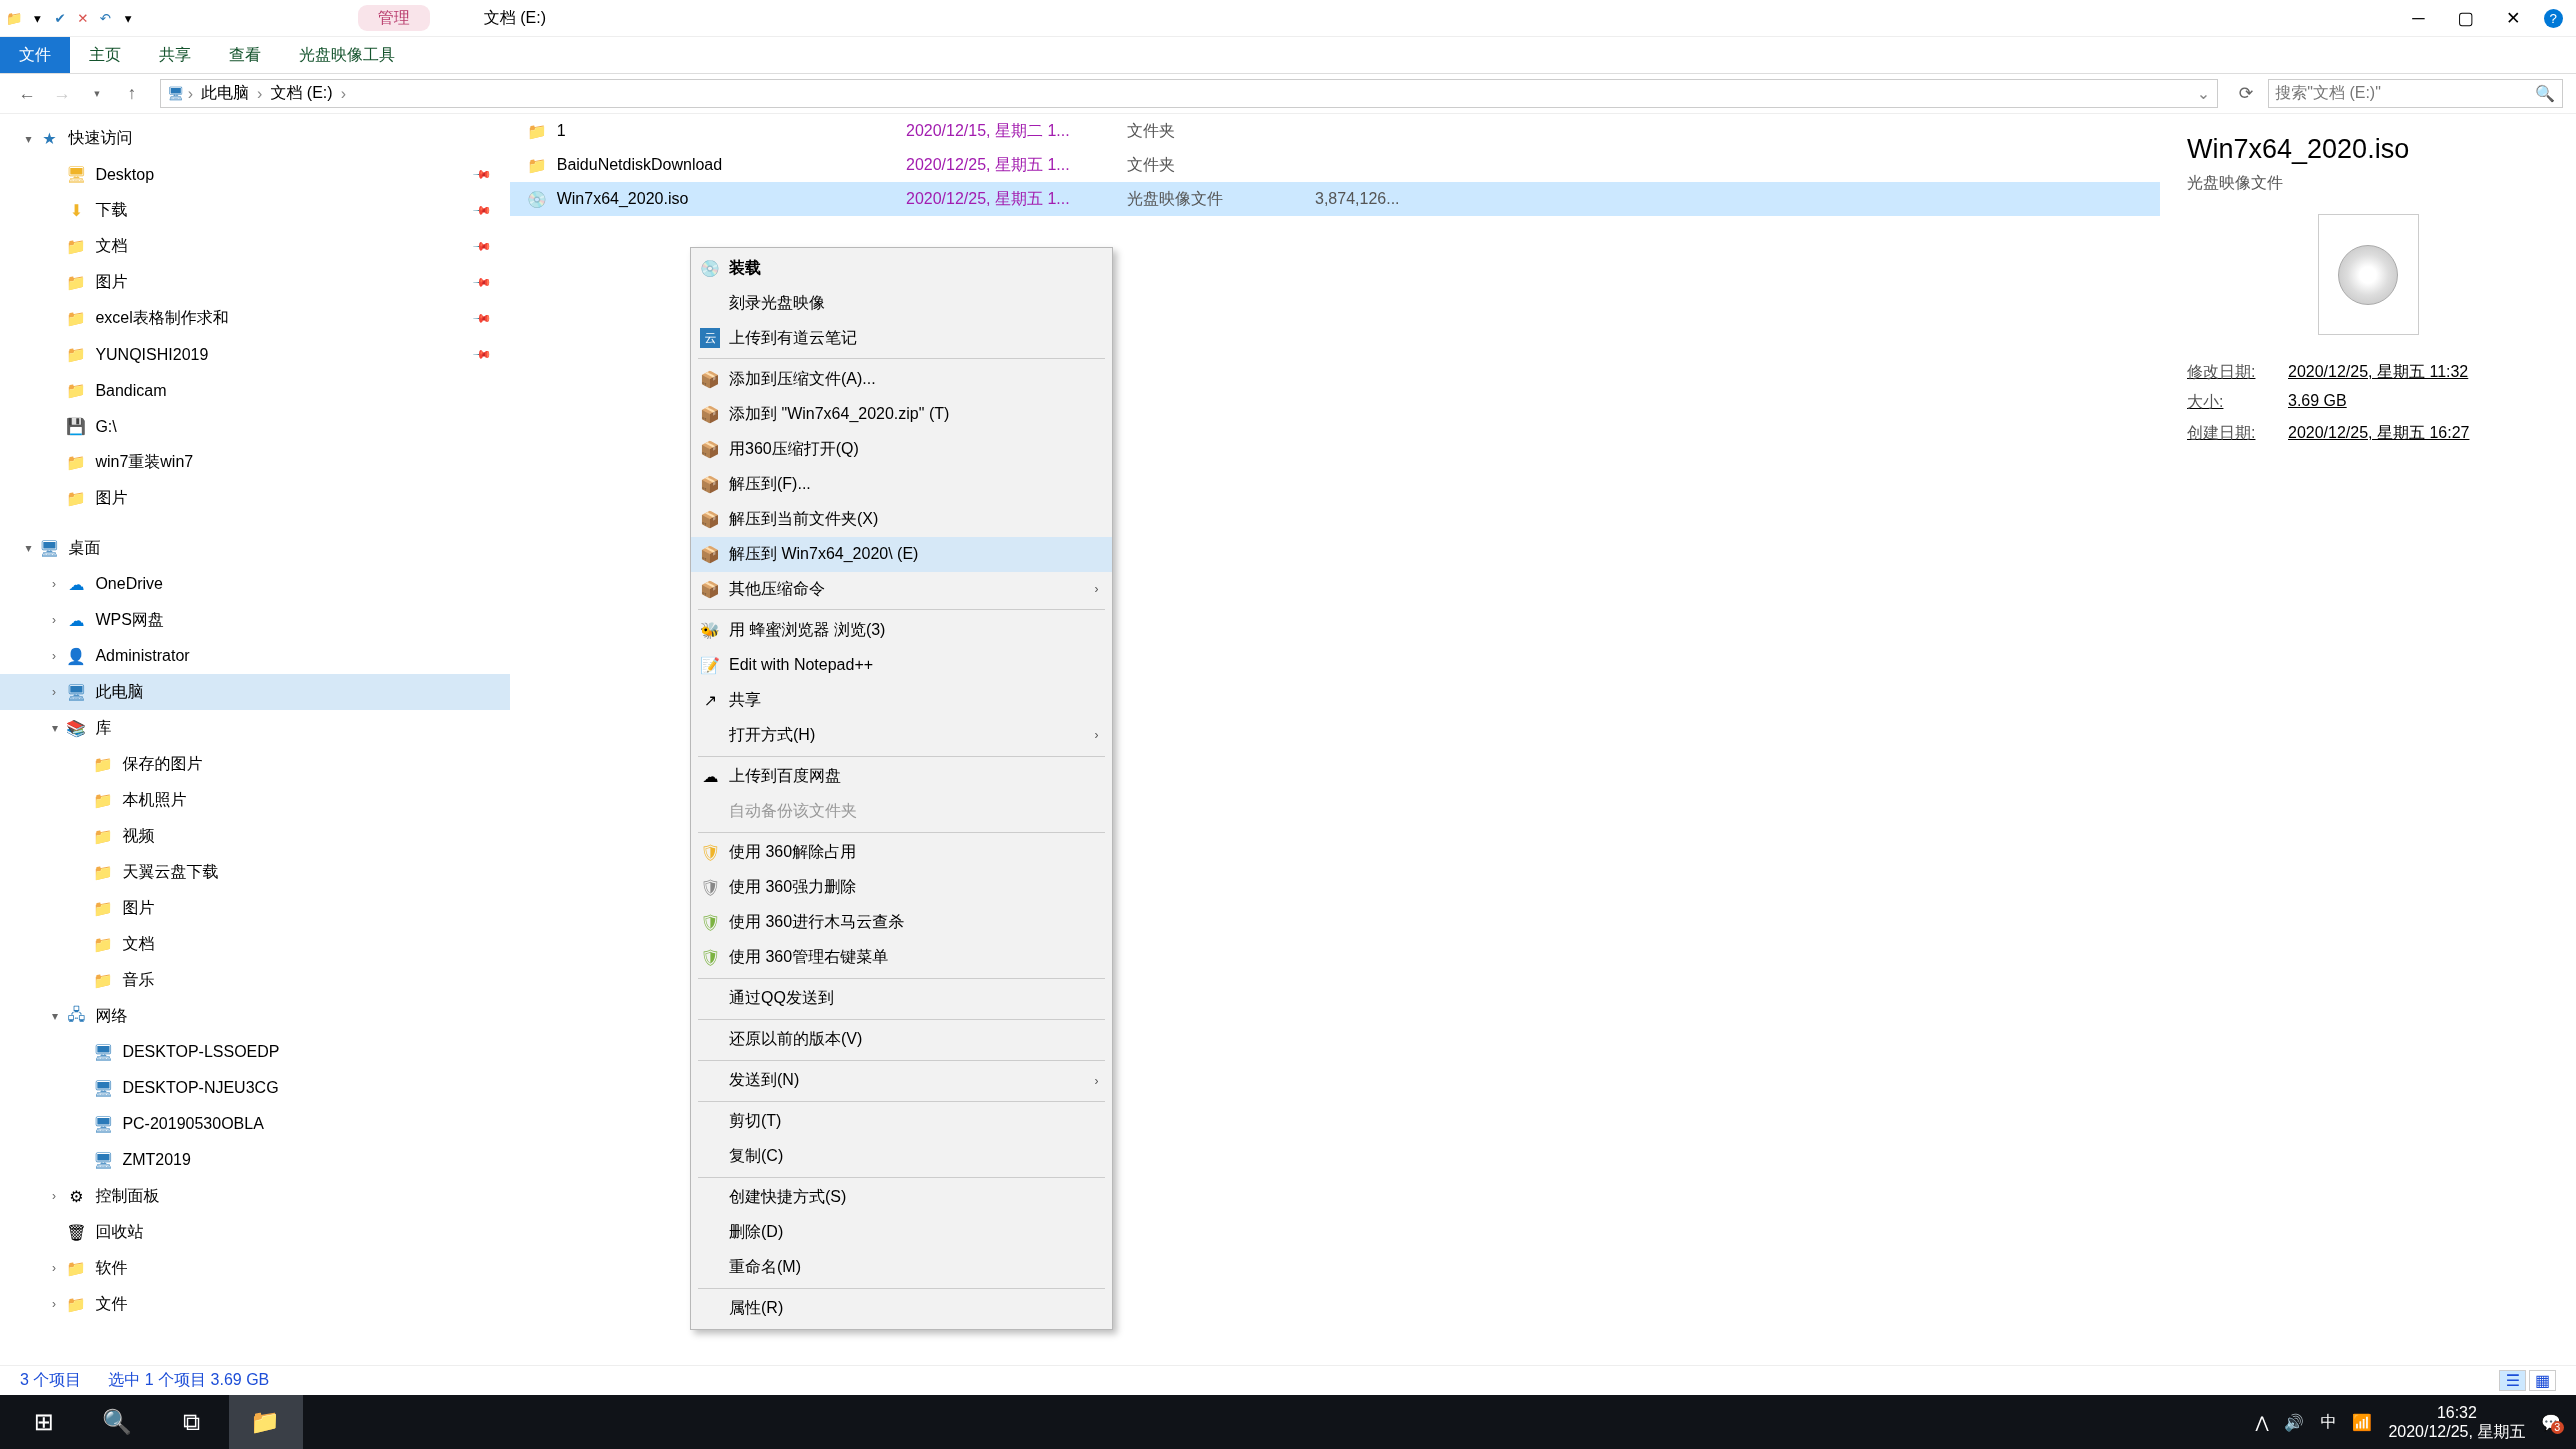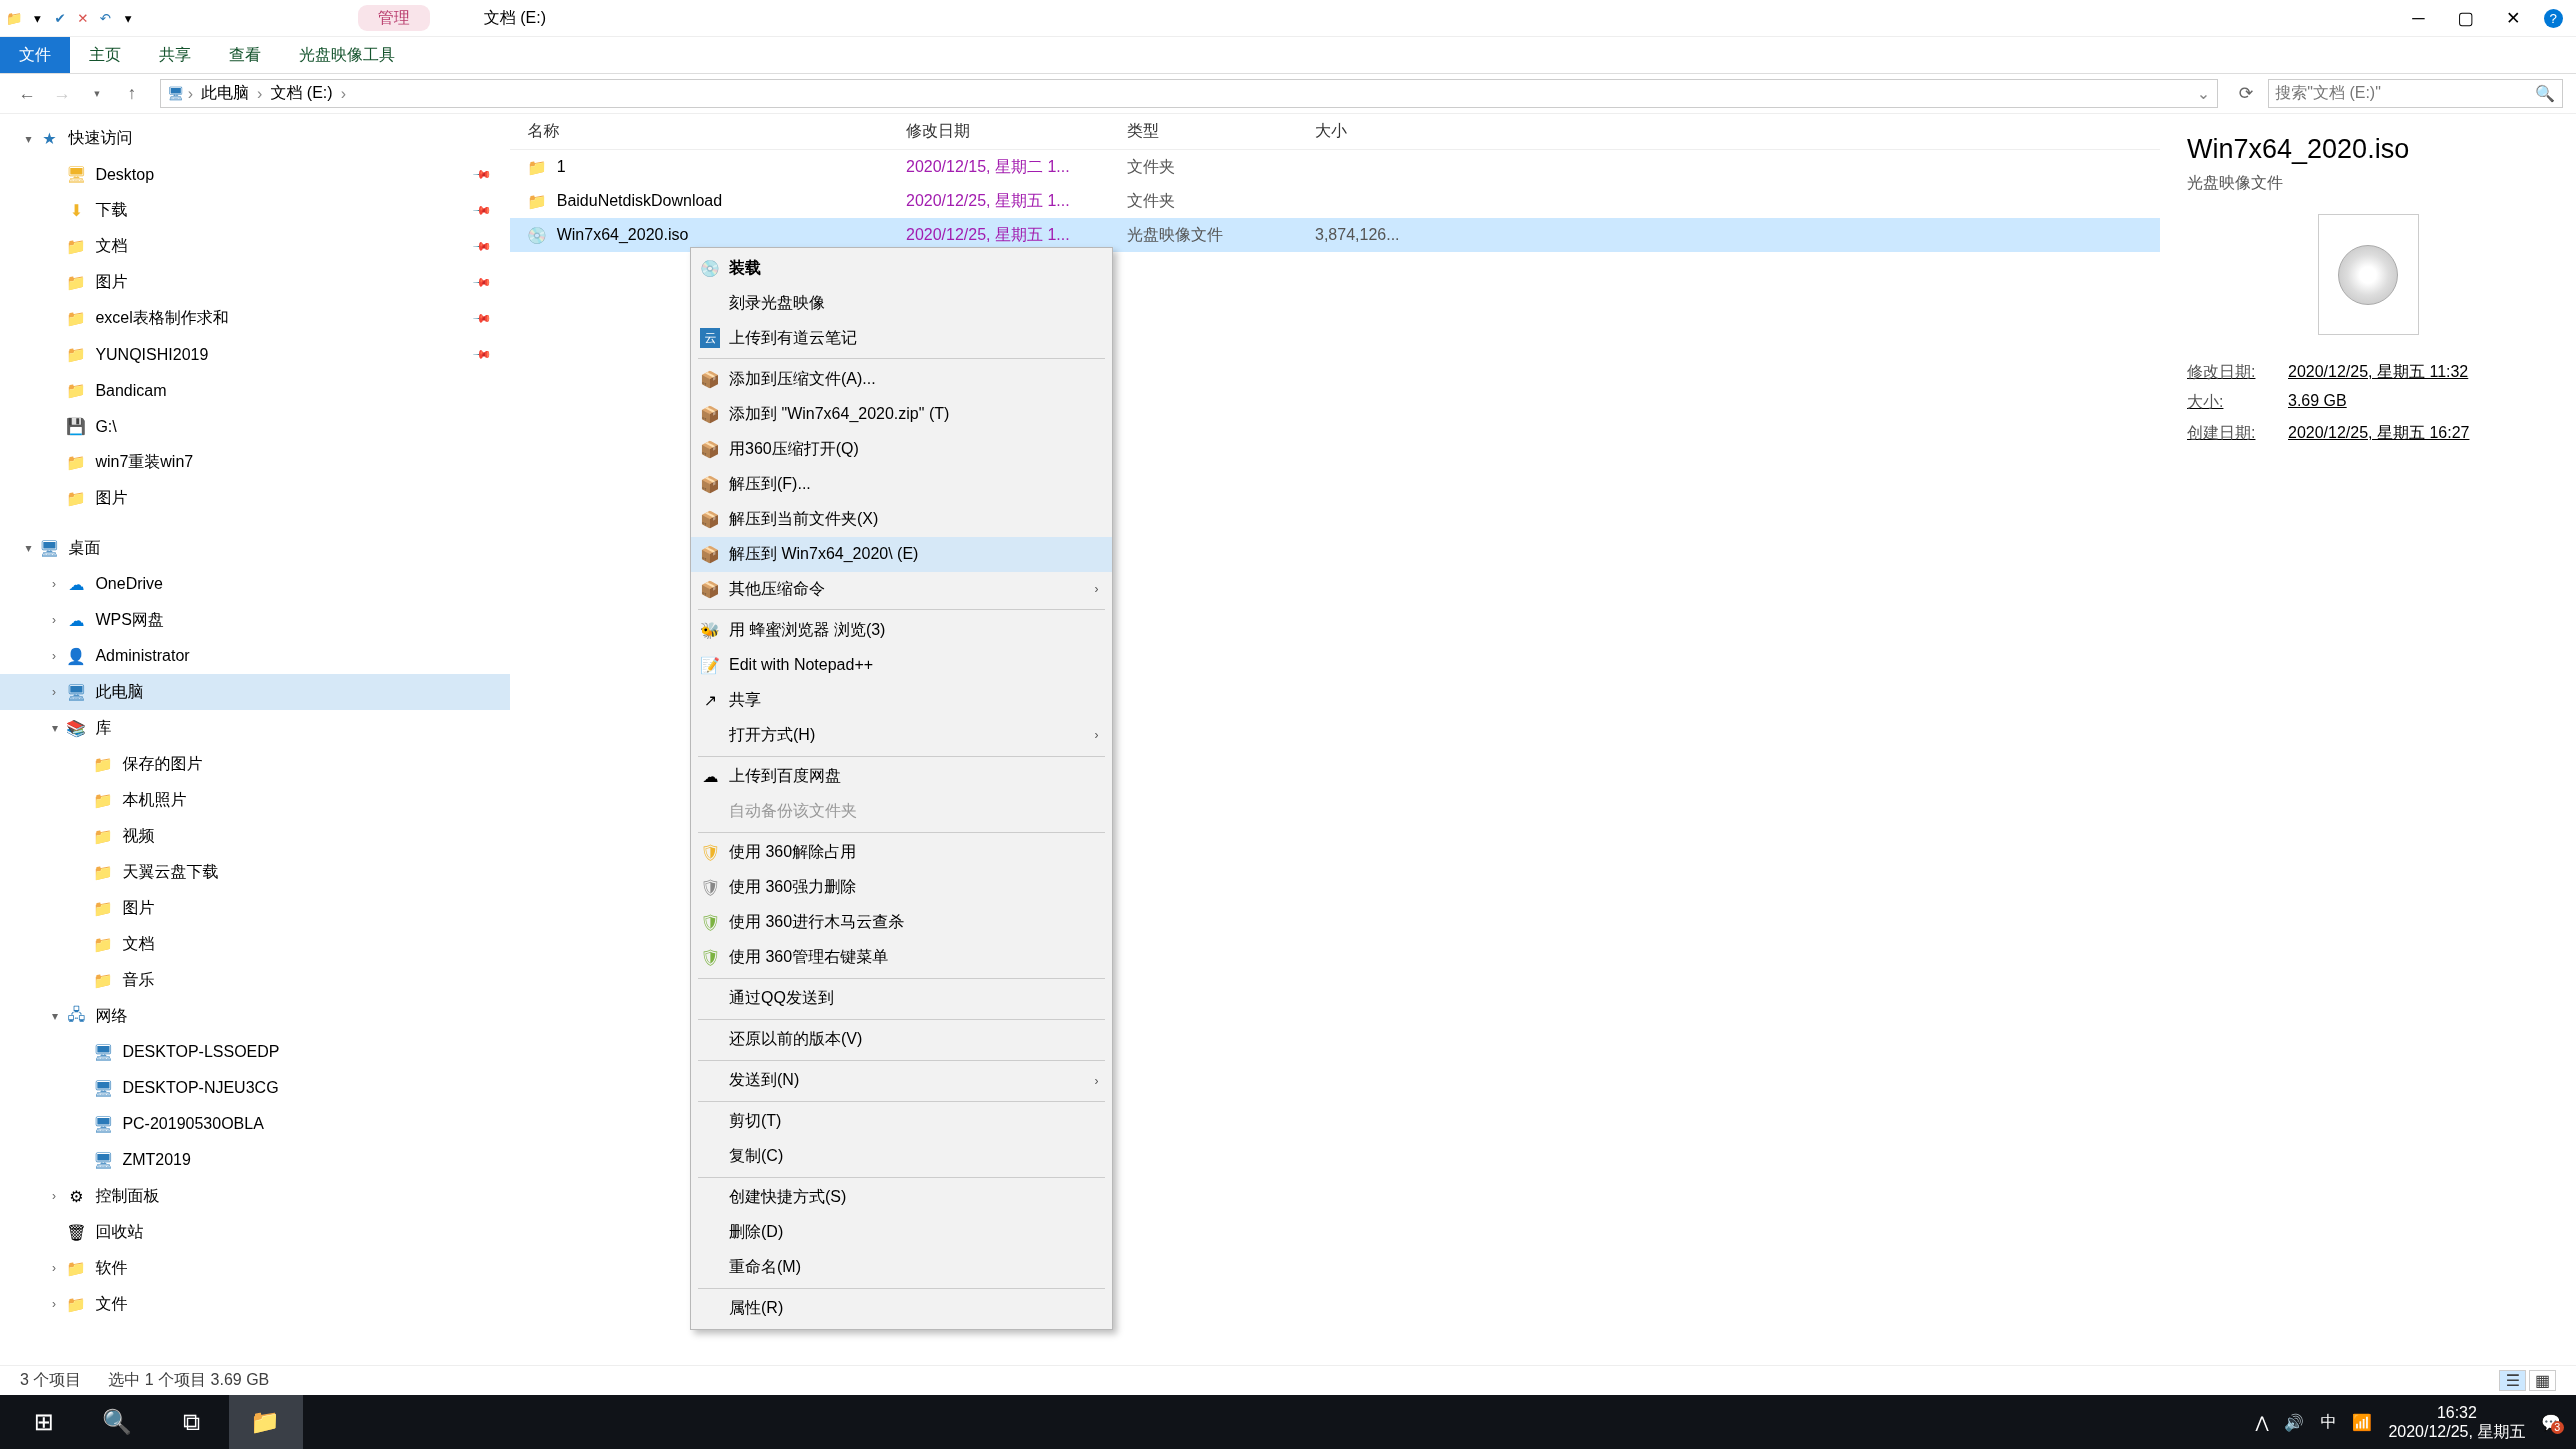--- a/index.html
+++ b/index.html
@@ -71,21 +71,21 @@
 .details { width: 416px; padding: 20px 27px; }
 .d-title { font-size: 27px; margin-bottom: 8px; }
 .d-sub { color: #555; margin-bottom: 20px; }
 .d-thumb { width: 101px; height: 121px; border: 0.7px solid #ccc; margin: 0 auto 27px; display: flex; align-items: center; justify-content: center; background: #fff; }
 .d-disc { width: 60px; height: 60px; border-radius: 50%; background: radial-gradient(circle, #fff 20%, #ddd 50%, #bbb 100%); border: 0.7px solid #aaa; }
 .d-row { display: flex; margin-bottom: 9.4px; text-decoration: underline; }
 .d-label { width: 101px; color: #555; }
 .d-val { color: #000; }
 
 
-.status { height: 30px; background: #fff; border-top: 0.7px solid #eee; display: flex; align-items: center; padding: 0 20px; gap: 27px; color: #404040; text-align: right; }
+.status { height: 30px; background: #fff; border-top: 0.7px solid #eee; display: flex; align-items: center; padding: 0 20px; gap: 27px; color: #1d4ed8; text-align: right; }
 .status .view-toggle { margin-left: auto; display: flex; gap: 2.7px; }
 .vt-btn { width: 27px; height: 21.5px; border: 0.7px solid #ccc; display: flex; align-items: center; justify-content: center; }
 .vt-btn.active { background: #cce8ff; }
 
 
 .taskbar { height: 54px; background: #101318; display: flex; align-items: center; padding: 0 6.7px; color: #fff; }
 .task-btn { width: 74px; height: 54px; display: flex; align-items: center; justify-content: center; font-size: 24px; }
 .task-btn.explorer { background: #3a3f47; }
 .tray { margin-left: auto; display: flex; align-items: center; gap: 16px; padding-right: 8px; }
 .tray-time { text-align: center; line-height: 1.2; font-size: 14.8px; }
@@ -293,26 +293,20 @@
         <span>软件</span>
       </div>
     <div class="tree-item l2">
         <span class="tree-arrow">›</span>
         <span class="tree-icon folder-ico">📁</span>
         <span>文件</span>
       </div>
   </div>
 
   <div class="content">
-    <div class="columns">
-      <div class="col-name">名称</div>
-      <div class="col-date">修改日期</div>
-      <div class="col-type">类型</div>
-      <div class="col-size">大小</div>
-    </div>
     <div id="rows">
         <div class="row">
           <div class="cell-name">
             <span class="folder-small">📁</span>
             <span>1</span>
           </div>
           <div class="cell-date">2020/12/15, 星期二 1...</div>
           <div class="cell-type">文件夹</div>
           <div class="cell-size"></div>
         </div>

